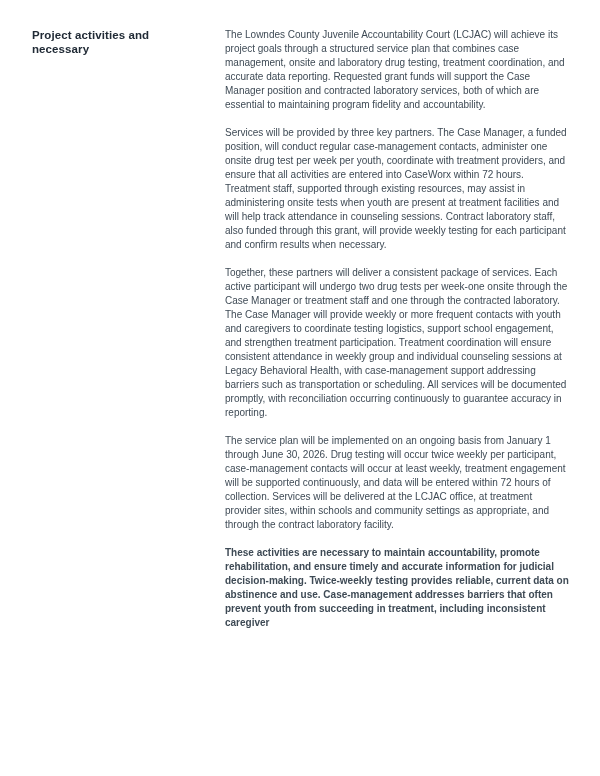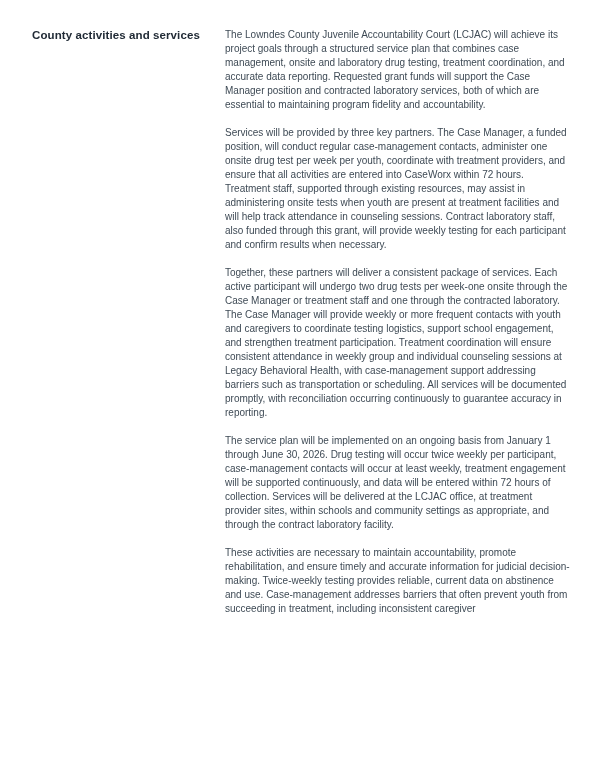--- a/index.html
+++ b/index.html
@@ -44,29 +44,30 @@
     max-width: 345px;
   }
   .content-col p {
     margin: 0 0 14px 0;
     font-size: 10px;
     line-height: 14px;
     color: #3e4a55;
   }
   .content-col p:last-child {
     margin-bottom: 0;
+    font-weight: bold;
   }
 </style>
 </head>
 <body>
 
 <div class="page">
   <div class="section-row">
     <div class="label-col">
-      <div class="section-label">County activities and services</div>
+      <div class="section-label">Project activities and necessary</div>
     </div>
     <div class="content-col">
       <p>The Lowndes County Juvenile Accountability Court (LCJAC) will achieve its project goals through a structured service plan that combines case management, onsite and laboratory drug testing, treatment coordination, and accurate data reporting. Requested grant funds will support the Case Manager position and contracted laboratory services, both of which are essential to maintaining program fidelity and accountability.</p>
       <p>Services will be provided by three key partners. The Case Manager, a funded position, will conduct regular case-management contacts, administer one onsite drug test per week per youth, coordinate with treatment providers, and ensure that all activities are entered into CaseWorx within 72 hours. Treatment staff, supported through existing resources, may assist in administering onsite tests when youth are present at treatment facilities and will help track attendance in counseling sessions. Contract laboratory staff, also funded through this grant, will provide weekly testing for each participant and confirm results when necessary.</p>
       <p>Together, these partners will deliver a consistent package of services. Each active participant will undergo two drug tests per week-one onsite through the Case Manager or treatment staff and one through the contracted laboratory. The Case Manager will provide weekly or more frequent contacts with youth and caregivers to coordinate testing logistics, support school engagement, and strengthen treatment participation. Treatment coordination will ensure consistent attendance in weekly group and individual counseling sessions at Legacy Behavioral Health, with case-management support addressing barriers such as transportation or scheduling. All services will be documented promptly, with reconciliation occurring continuously to guarantee accuracy in reporting.</p>
       <p>The service plan will be implemented on an ongoing basis from January 1 through June 30, 2026. Drug testing will occur twice weekly per participant, case-management contacts will occur at least weekly, treatment engagement will be supported continuously, and data will be entered within 72 hours of collection. Services will be delivered at the LCJAC office, at treatment provider sites, within schools and community settings as appropriate, and through the contract laboratory facility.</p>
       <p>These activities are necessary to maintain accountability, promote rehabilitation, and ensure timely and accurate information for judicial decision-making. Twice-weekly testing provides reliable, current data on abstinence and use. Case-management addresses barriers that often prevent youth from succeeding in treatment, including inconsistent caregiver</p>
     </div>
   </div>
 </div>

